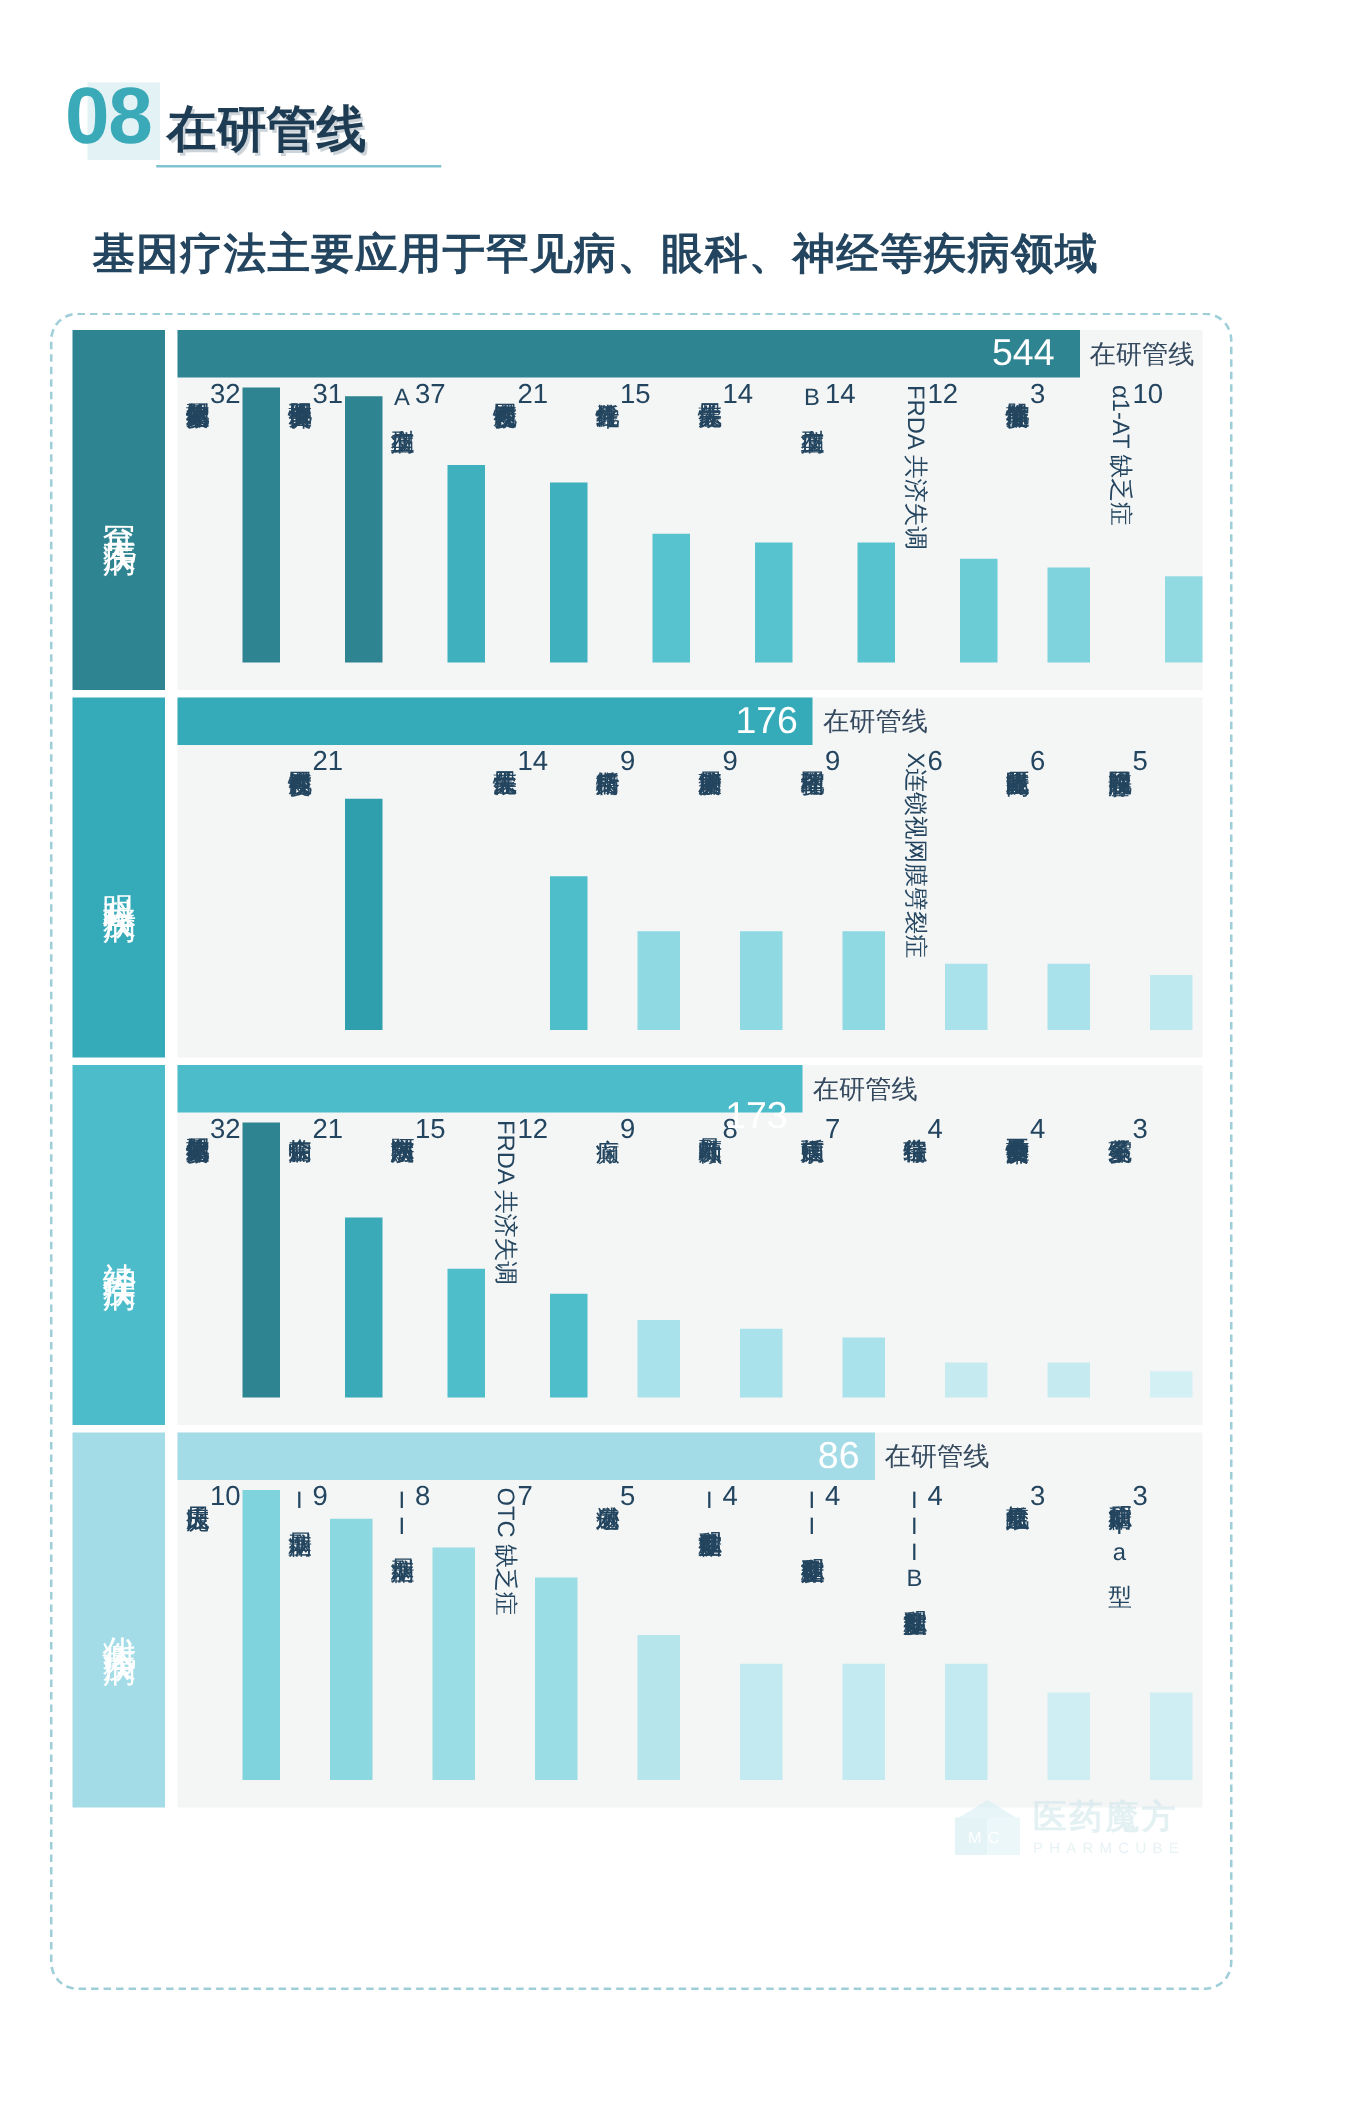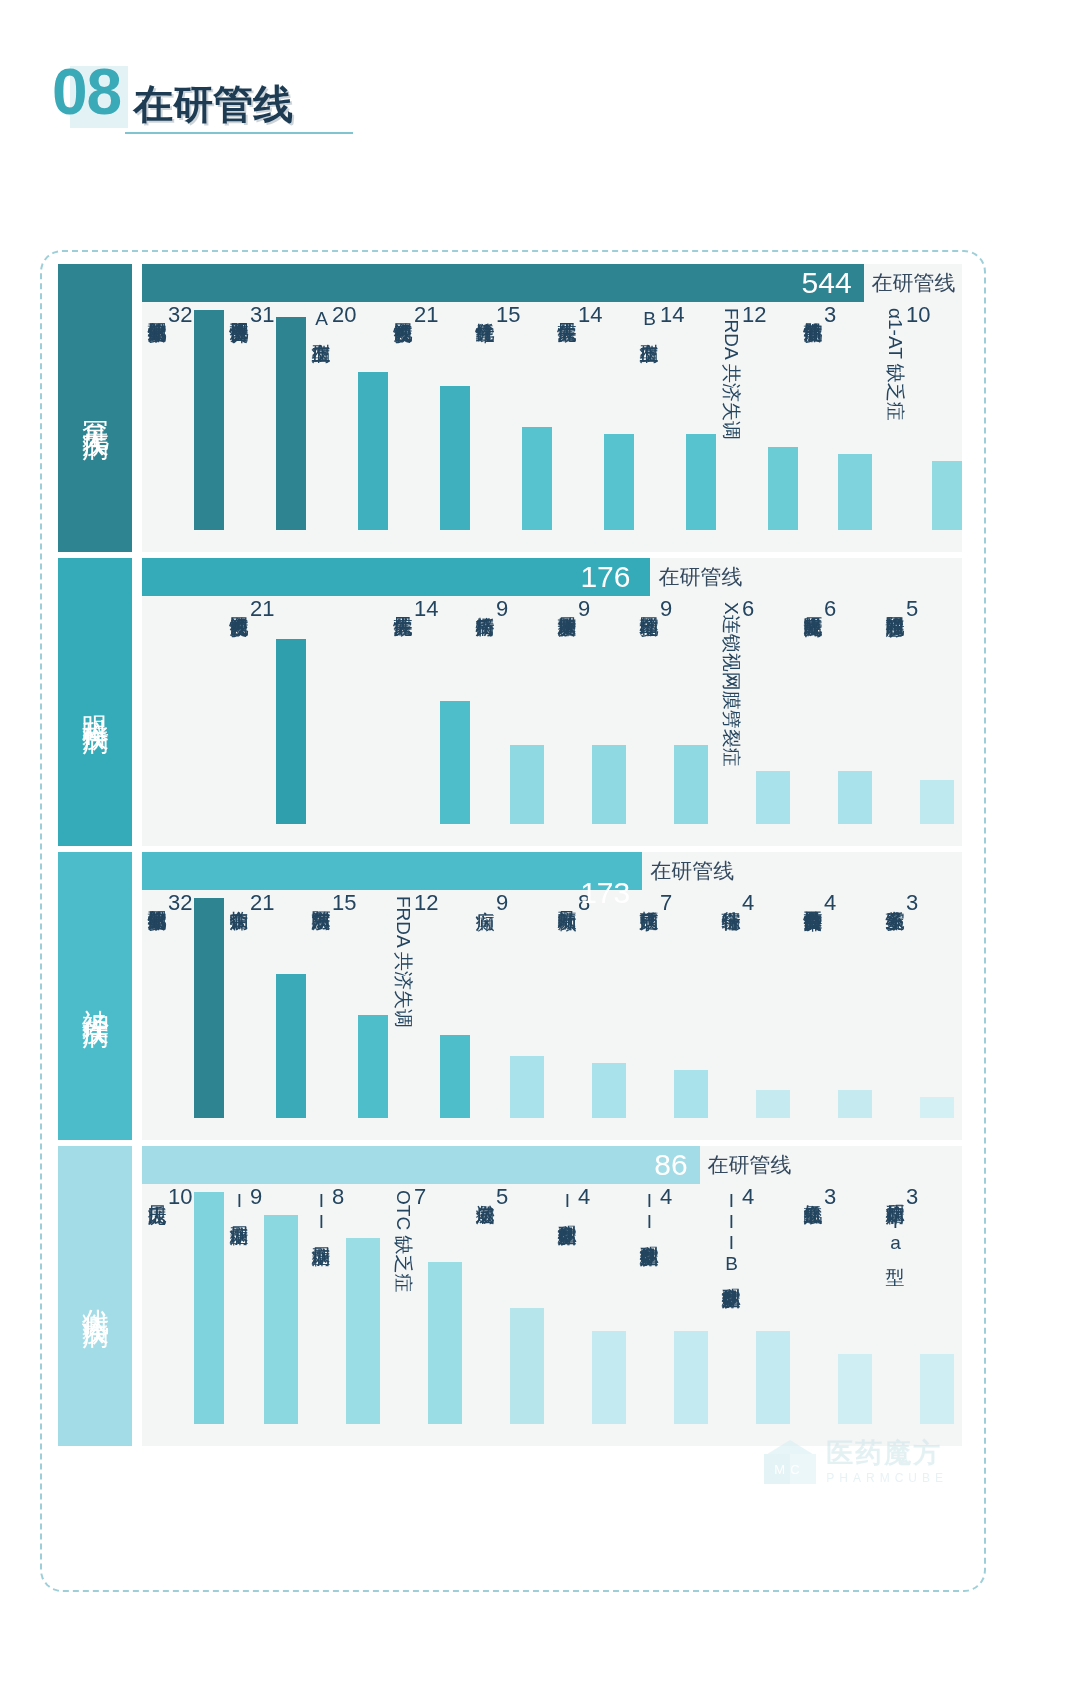--- a/index.html
+++ b/index.html
@@ -66,47 +66,48 @@
 <div class="page">
 
   <div class="header">
     <div class="num-wrap">
       <div class="num-bg"></div>
       <div class="num">08</div>
     </div>
     <div class="head-title">在研管线</div>
   </div>
   <div class="head-rule"></div>
+  <div class="subtitle">基因疗法主要应用于罕见病、眼科、神经等疾病领域</div>
 
   <div class="card">
     <div id="sections">
         <div class="section" style="top: 12px; height: 288px;">
           <div class="cat" style="background: rgb(47, 132, 145); height: 288px;">
             <span>罕见疾病</span>
           </div>
           <div class="body" style="height: 288px;">
             <div class="totalbar">
               <div class="fill" style="width: 88%; background: rgb(47, 132, 145);"></div>
-              <div class="total-num" style="position: absolute; left: calc(88% - 70px); width: 64px; text-align: right; z-index: 3;">544</div>
+              <div class="total-num" style="position: absolute; left: calc(88% - 70px); width: 64px; z-index: 3;">544</div>
               <div class="total-lbl" style="left: calc(88% + 8px);">在研管线</div>
             </div>
             <div class="plot" style="height: 228px;">
               <div class="bargroup" style="left: 6px; width: 76px; height: 228px;">
                 <div class="vlabel" style="height: 222px; max-width: 24px;">肌萎缩侧索硬化症</div>
                 <div class="val" style="margin-bottom: 222px;">32</div>
                 <div class="bar" style="height: 220px; background: rgb(47, 132, 145);"></div>
               </div>
               <div class="bargroup" style="left: 88px; width: 76px; height: 228px; align-items: flex-end;">
                 <div class="vlabel" style="height: 222px; max-width: 24px;">假肥大性肌营养不良</div>
                 <div class="val" style="margin-bottom: 215px;">31</div>
                 <div class="bar" style="height: 213px; background: rgb(47, 132, 145);"></div>
               </div>
               <div class="bargroup" style="left: 170px; width: 76px; height: 228px;">
                 <div class="vlabel" style="height: 222px; max-width: 24px;">A型血友病</div>
-                <div class="val" style="margin-bottom: 160px;">20</div>
+                <div class="val" style="margin-bottom: 160px;">37</div>
                 <div class="bar" style="height: 158px; background: rgb(63, 176, 189);"></div>
               </div>
               <div class="bargroup" style="left: 252px; width: 76px; height: 228px;">
                 <div class="vlabel" style="height: 222px; max-width: 24px;">视网膜色素变性</div>
                 <div class="val" style="margin-bottom: 146px;">21</div>
                 <div class="bar" style="height: 144px; background: rgb(63, 176, 189);"></div>
               </div>
               <div class="bargroup" style="left: 334px; width: 76px; height: 228px;">
                 <div class="vlabel" style="height: 222px; max-width: 24px;">囊性纤维化</div>
                 <div class="val" style="margin-bottom: 105px;">15</div>
@@ -140,21 +141,21 @@
             </div>
           </div>
         </div>
         <div class="section" style="top: 306px; height: 288px;">
           <div class="cat" style="background: rgb(53, 170, 185); height: 288px;">
             <span>眼科疾病</span>
           </div>
           <div class="body" style="height: 288px;">
             <div class="totalbar">
               <div class="fill" style="width: 62%; background: rgb(53, 170, 185);"></div>
-              <div class="total-num" style="position: absolute; left: calc(62% - 70px); width: 64px; text-align: left; z-index: 3;">176</div>
+              <div class="total-num" style="position: absolute; left: calc(62% - 70px); width: 64px; text-align: right; z-index: 3;">176</div>
               <div class="total-lbl" style="left: calc(62% + 8px);">在研管线</div>
             </div>
             <div class="plot" style="height: 228px;">
               <div class="bargroup" style="left: 88px; width: 76px; height: 228px;">
                 <div class="vlabel" style="height: 222px; max-width: 24px;">视网膜色素变性</div>
                 <div class="val" style="margin-bottom: 187px;">21</div>
                 <div class="bar" style="height: 185px; background: rgb(47, 159, 174);"></div>
               </div>
               <div class="bargroup" style="left: 252px; width: 76px; height: 228px;">
                 <div class="vlabel" style="height: 222px; max-width: 24px;">先天性黑蒙症</div>

